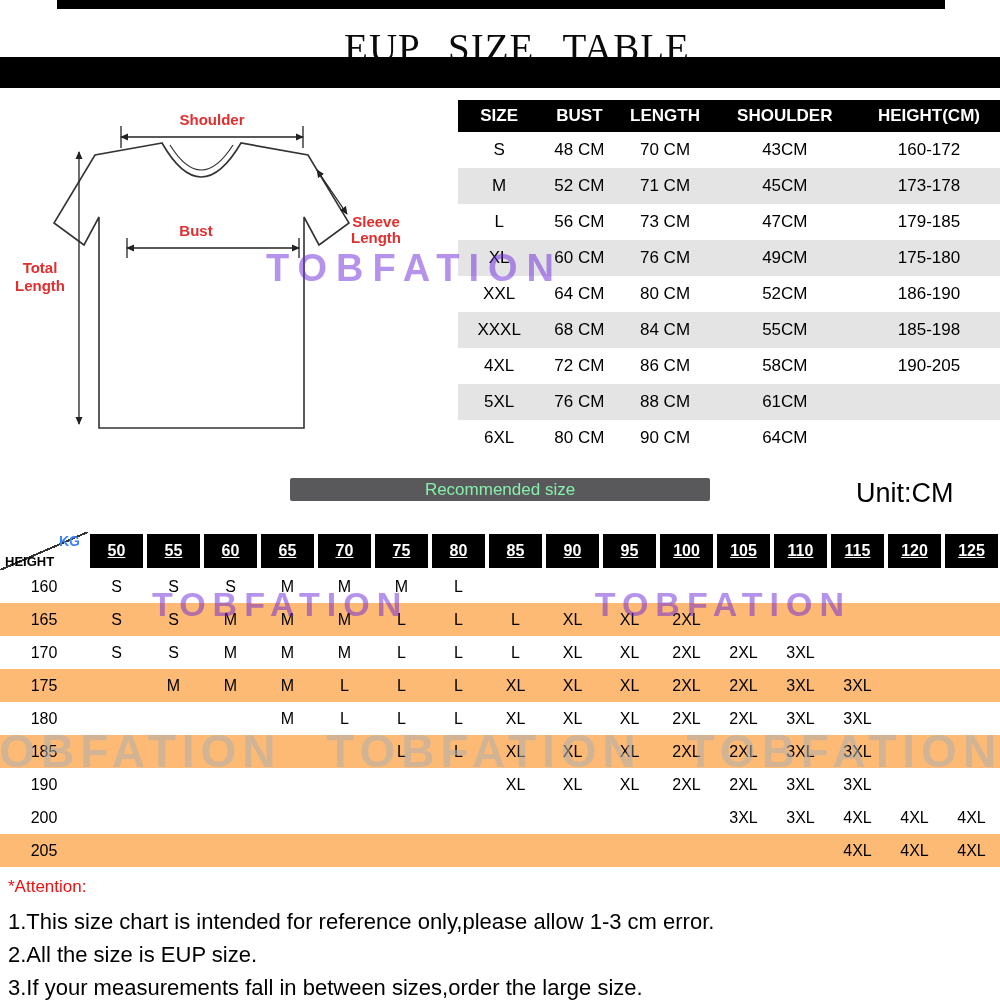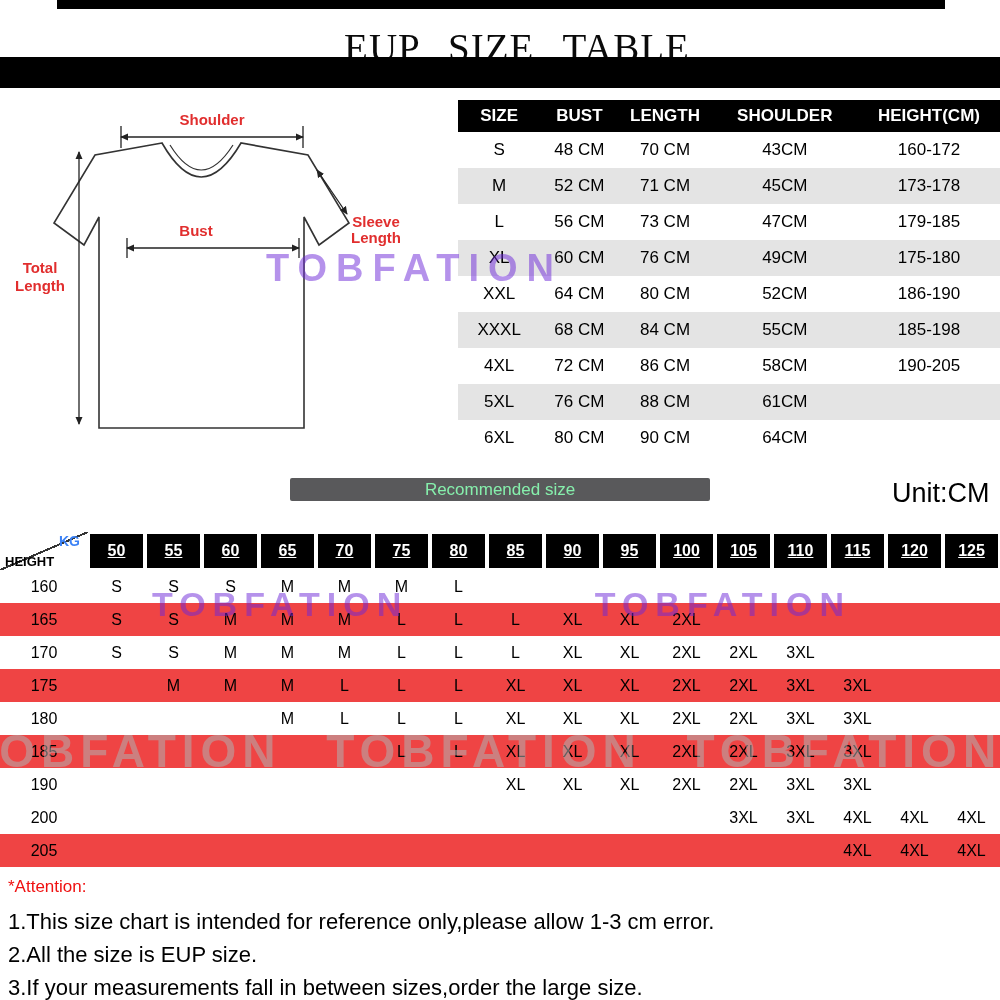--- a/index.html
+++ b/index.html
@@ -16,28 +16,28 @@
   .rl{fill:#e12e2e;font-size:15px;font-weight:bold;text-anchor:middle;font-family:"Liberation Sans",sans-serif;}
 
   
   #size-table{left:458px;top:100px;width:542px;border-collapse:collapse;table-layout:fixed;}
   #size-table th{background:#000;color:#fff;font-size:17px;height:30px;font-weight:bold;}
   #size-table td{height:34px;text-align:center;font-size:17px;}
   #size-table tr.alt{background:#e4e4e4;}
 
   
   #recommended{left:290px;top:478px;width:420px;height:23px;background:#59595b;color:#86efac;font-size:17px;display:flex;align-items:center;justify-content:center;border-radius:2px;}
-  #unit{left:856px;top:478px;font-size:27px;margin-left:36px;}
+  #unit{left:856px;top:478px;font-size:27px;}
 
   
   #matrix{left:0;top:532px;width:1000px;border-collapse:separate;border-spacing:0;table-layout:fixed;}
   #matrix th.w{background:#000;color:#fff;font-size:16px;font-weight:bold;height:32px;border:2px solid #fff;text-decoration:underline;}
   #matrix th.corner{position:relative;background:#fff;height:32px;padding:0;}
   #matrix td{height:31px;text-align:center;font-size:16px;}
-  #matrix tr.alt{background:#ef4444;}
+  #matrix tr.alt{background:#fdba74;}
   .diag{position:absolute;left:0;top:0;width:100%;height:100%;
         background:linear-gradient(to bottom right,transparent calc(50% - 1px),#333 calc(50% - 1px),#333 calc(50% + 1px),transparent calc(50% + 1px));}
   .kg-l{position:absolute;top:1px;right:8px;font-size:14px;font-weight:bold;color:#3b82f6;}
   .ht-l{position:absolute;bottom:1px;left:5px;font-size:13px;font-weight:bold;color:#000;}
 
   
   .wm{color:#6d28d9;opacity:.5;font-weight:bold;white-space:nowrap;pointer-events:none;z-index:5;}
 
   
   #attn-h{left:8px;top:877px;font-size:17px;color:#ef1111;}

